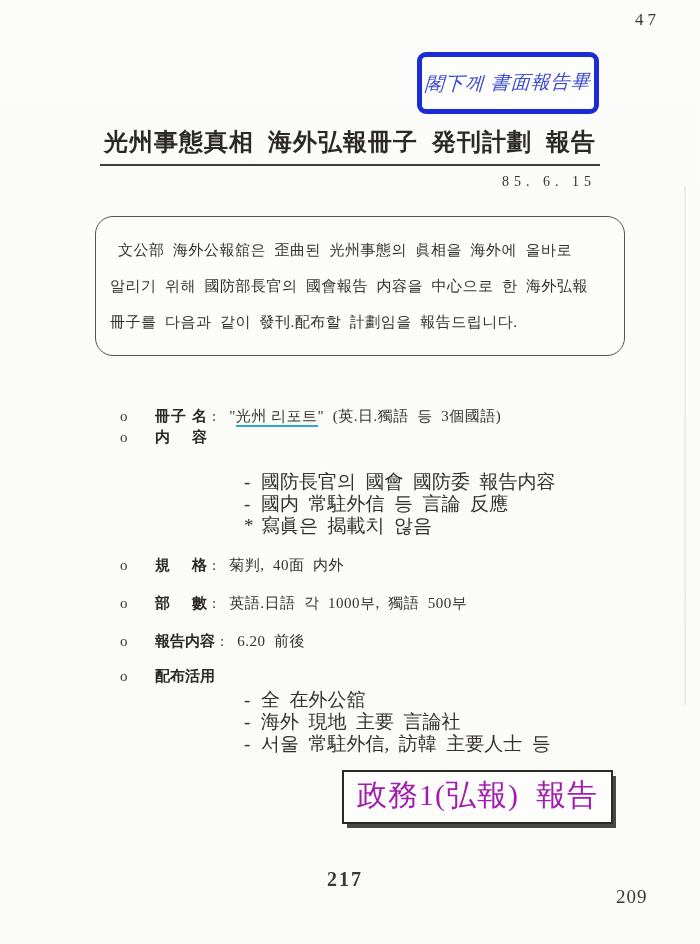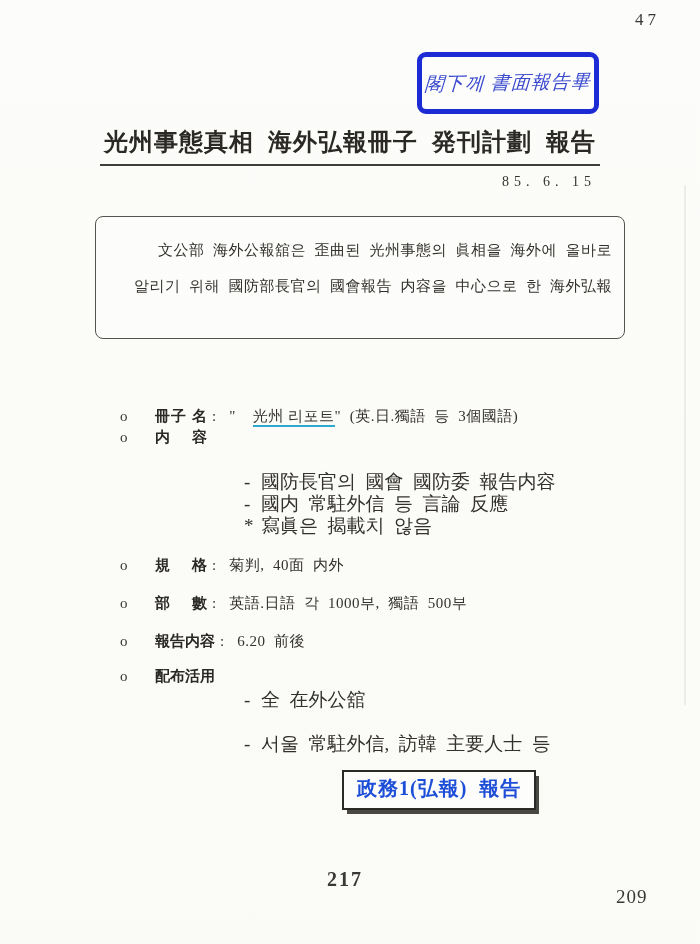--- a/index.html
+++ b/index.html
@@ -52,26 +52,25 @@
     padding: 0 4px 6px 4px;
   }
   .date {
     position: absolute; top: 174px; right: 104px;
     font-size: 14px; letter-spacing: 5px; color: #34322e;
   }
 
   
   .summary-box {
     position: absolute; left: 95px; top: 216px;
-    width: 530px; height: 123px;
+    width: 530px; height: 140px;
     border: 1.5px solid #55534e;
-    border-radius: 8px;
+    border-radius: 18px;
     padding: 15px 12px 0 14px;
     background: rgba(255,255,255,0.3);
-    text-align: right;
   }
   .summary-line {
     font-size: 15px; line-height: 36px;
     letter-spacing: 0.5px; white-space: pre;
     color: #33312c;
   }
   .summary-line.indent { text-indent: 8px; }
 
   
   .row {
@@ -85,34 +84,33 @@
     font-weight: bold; text-align-last: justify;
     color: #2b2925;
   }
   .colon { margin-left: 5px; }
   .value { margin-left: 13px; letter-spacing: 0.5px; }
   .sub-row { position: absolute; left: 225px; font-size: 19px; height: 21px; line-height: 21px; color: #33312c; white-space: pre; }
   .marker { display: inline-block; width: 17px; }
   .cyan-underline {
     border-bottom: 2.5px solid #2fa8cf;
     padding-bottom: 1px;
-    margin-left: 17px;
   }
 
   
   .office-box {
     position: absolute; left: 342px; top: 770px;
     border: 2px solid #2b2a27;
     box-shadow: 4px 5px 0 -1px #4a4843;
     padding: 3px 13px 6px 13px;
     background: #fdfdfb;
   }
   .office-text {
-    font-size: 20px; font-weight: bold;
-    letter-spacing: 1px; white-space: pre; color: #1d4ed8;
+    font-size: 30px; font-weight: normal;
+    letter-spacing: 1px; white-space: pre; color: #a21caf;
   }
 
   
   .num-bottomcenter {
     position: absolute; top: 868px; left: 327px;
     font-size: 20px; font-weight: bold; letter-spacing: 2px; color: #3a3834;
   }
   .num-bottomright {
     position: absolute; top: 886px; left: 616px;
     font-size: 19px; letter-spacing: 1px; color: #3a3834;
@@ -134,20 +132,21 @@
   <div class="stamp-box">
     <span class="stamp-text">閣下께 書面報告畢</span>
   </div>
 
   <div class="title">光州事態真相  海外弘報冊子  発刊計劃  報告</div>
   <div class="date">85.  6.  15</div>
 
   <div class="summary-box">
     <div class="summary-line indent">文公部  海外公報舘은  歪曲된  光州事態의  眞相을  海外에  올바로</div>
     <div class="summary-line">알리기  위해  國防部長官의  國會報告  内容을  中心으로  한  海外弘報</div>
+    <div class="summary-line">冊子를  다음과  같이  發刊.配布할  計劃임을  報告드립니다.</div>
   </div>
 
   <div class="row" style="top:383px">
     <span class="bullet">o</span><span class="label">冊子 名</span><span class="colon">:</span><span class="value"><span class="pre">"</span><span class="cyan-underline pre">光州 리포트</span><span class="pre">"</span><span class="pre">  (英.日.獨語  등  3個國語)</span></span>
   </div>
 
   <div class="row" style="top:404px">
     <span class="bullet">o</span><span class="label">内 容</span>
   </div>
   <div class="sub-row" style="top:450px">
@@ -171,20 +170,23 @@
   <div class="row" style="top:608px">
     <span class="bullet">o</span><span class="label">報告内容</span><span class="colon">:</span><span class="value pre">6.20  前後</span>
   </div>
 
   <div class="row" style="top:643px">
     <span class="bullet">o</span><span class="label">配布活用</span>
   </div>
   <div class="sub-row" style="top:668px">
     <span class="marker">-</span><span class="pre">全  在外公舘</span>
   </div>
+  <div class="sub-row" style="top:690px">
+    <span class="marker">-</span><span class="pre">海外  現地  主要  言論社</span>
+  </div>
   <div class="sub-row" style="top:712px">
     <span class="marker">-</span><span class="pre">서울  常駐外信,  訪韓  主要人士  등</span>
   </div>
 
   <div class="office-box">
     <span class="office-text">政務1(弘報)  報告</span>
   </div>
 
   <div class="scan-line"></div>
 

